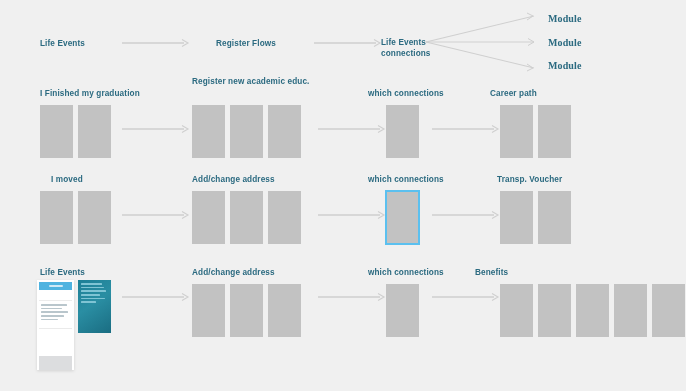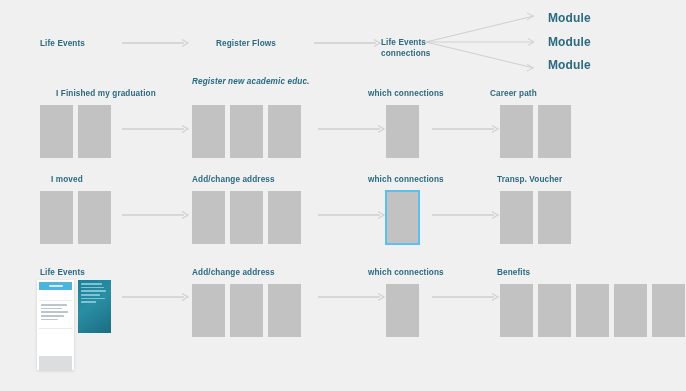--- a/index.html
+++ b/index.html
@@ -25,21 +25,21 @@
   .lbl {
     position: absolute;
     color: #2b6a80;
     font-size: 8.2px;
     font-weight: bold;
     letter-spacing: .12px;
     white-space: nowrap;
     line-height: 11.5px;
   }
   .lbl.flow { font-size: 8.2px; }
-  .lbl.module { font-size: 12px; }
+  .lbl.module { font-size: 10px; font-family: Liberation Serif, serif; }
 
   
   .arrow {
     position: absolute;
     height: 10px;
     pointer-events: none;
   }
   .arrow svg { display: block; overflow: visible; }
 
   
@@ -168,34 +168,34 @@
       <polyline points="102,26.5 108,30 102,33.5" fill="none" stroke="#cfcfcf" stroke-width="1"></polyline>
       <line x1="0" y1="30" x2="108" y2="56" stroke="#cfcfcf" stroke-width="1.1"></line>
       <polyline points="101,52 107,56 101,59" fill="none" stroke="#cfcfcf" stroke-width="1"></polyline>
     </svg>
   </div>
 
   <div class="lbl module" style="left:548px; top:13px;">Module</div>
   <div class="lbl module" style="left:548px; top:37px;">Module</div>
   <div class="lbl module" style="left:548px; top:60px;">Module</div>
 
-  <div class="lbl" style="left:40px; top:88px;margin-left:16px;">I Finished my graduation</div>
+  <div class="lbl" style="left:40px; top:88px;">I Finished my graduation</div>
   <div class="blockrow" style="left:40px; top:105px;">
     <div class="block"></div>
     <div class="block"></div>
   </div>
 
   <div class="arrow" style="left:122px; top:124px; width:68px; height:10px;">
     <svg width="68" height="10" viewBox="0 0 68 10">
       <line x1="0" y1="5" x2="62" y2="5" stroke="#cfcfcf" stroke-width="1.3"></line>
       <polyline points="60,1.5 66,5 60,8.5" fill="none" stroke="#cfcfcf" stroke-width="1.1"></polyline>
     </svg>
   </div>
 
-  <div class="lbl" style="left:192px; top:76px;font-style:italic;">Register new academic educ.</div>
+  <div class="lbl" style="left:192px; top:76px;">Register new academic educ.</div>
   <div class="blockrow" style="left:192px; top:105px;">
     <div class="block"></div>
     <div class="block"></div>
     <div class="block"></div>
   </div>
 
   <div class="arrow" style="left:318px; top:124px; width:68px; height:10px;">
     <svg width="68" height="10" viewBox="0 0 68 10">
       <line x1="0" y1="5" x2="62" y2="5" stroke="#cfcfcf" stroke-width="1.3"></line>
       <polyline points="60,1.5 66,5 60,8.5" fill="none" stroke="#cfcfcf" stroke-width="1.1"></polyline>
@@ -319,21 +319,21 @@
     <div class="block"></div>
   </div>
 
   <div class="arrow" style="left:432px; top:292px; width:68px; height:10px;">
     <svg width="68" height="10" viewBox="0 0 68 10">
       <line x1="0" y1="5" x2="62" y2="5" stroke="#cfcfcf" stroke-width="1.3"></line>
       <polyline points="60,1.5 66,5 60,8.5" fill="none" stroke="#cfcfcf" stroke-width="1.1"></polyline>
     </svg>
   </div>
 
-  <div class="lbl" style="left:497px; top:267px;">Benefits</div>
+  <div class="lbl" style="left:475px; top:267px;">Benefits</div>
   <div class="blockrow" style="left:500px; top:284px;">
     <div class="block"></div>
     <div class="block"></div>
     <div class="block"></div>
     <div class="block"></div>
     <div class="block"></div>
   </div>
 
 </div>
 

